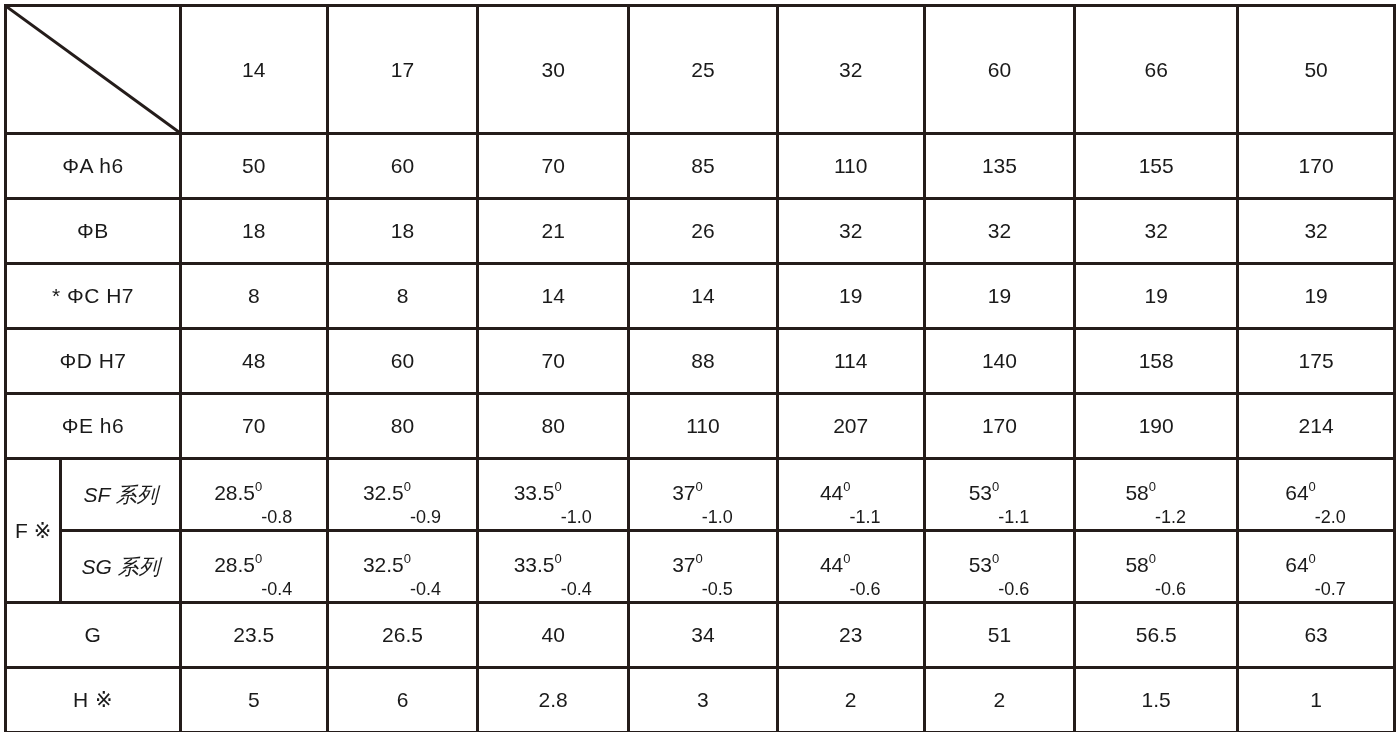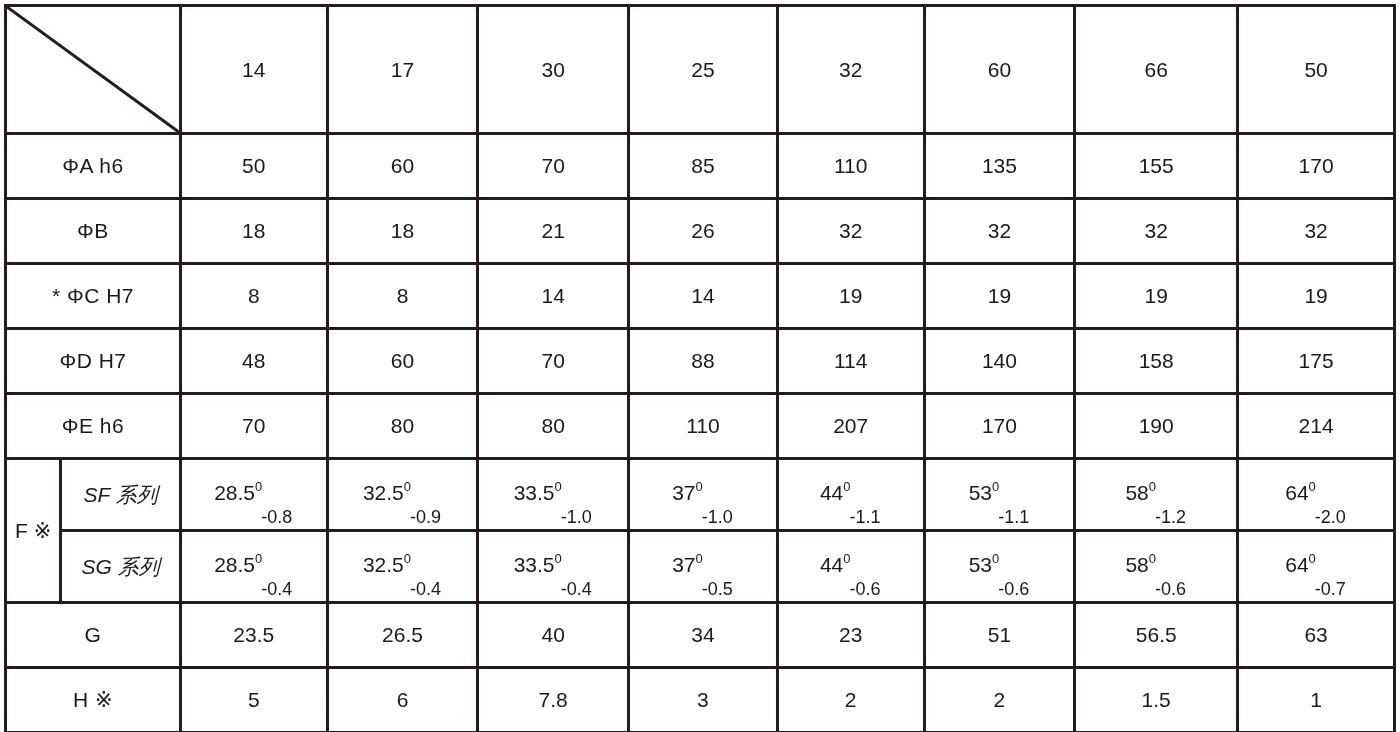--- a/index.html
+++ b/index.html
@@ -325,21 +325,21 @@
         <td class="shaded">23</td>
         <td class="shaded">51</td>
         <td class="shaded">56.5</td>
         <td class="shaded">63</td>
       </tr>
 
       <tr style="height:65px">
         <td class="row-label" colspan="2">H ※</td>
         <td>5</td>
         <td>6</td>
-        <td>7.8</td>
+        <td>2.8</td>
         <td>3</td>
         <td>2</td>
         <td>2</td>
         <td>1.5</td>
         <td>1</td>
       </tr>
 
     </tbody>
   </table>
 </div>

